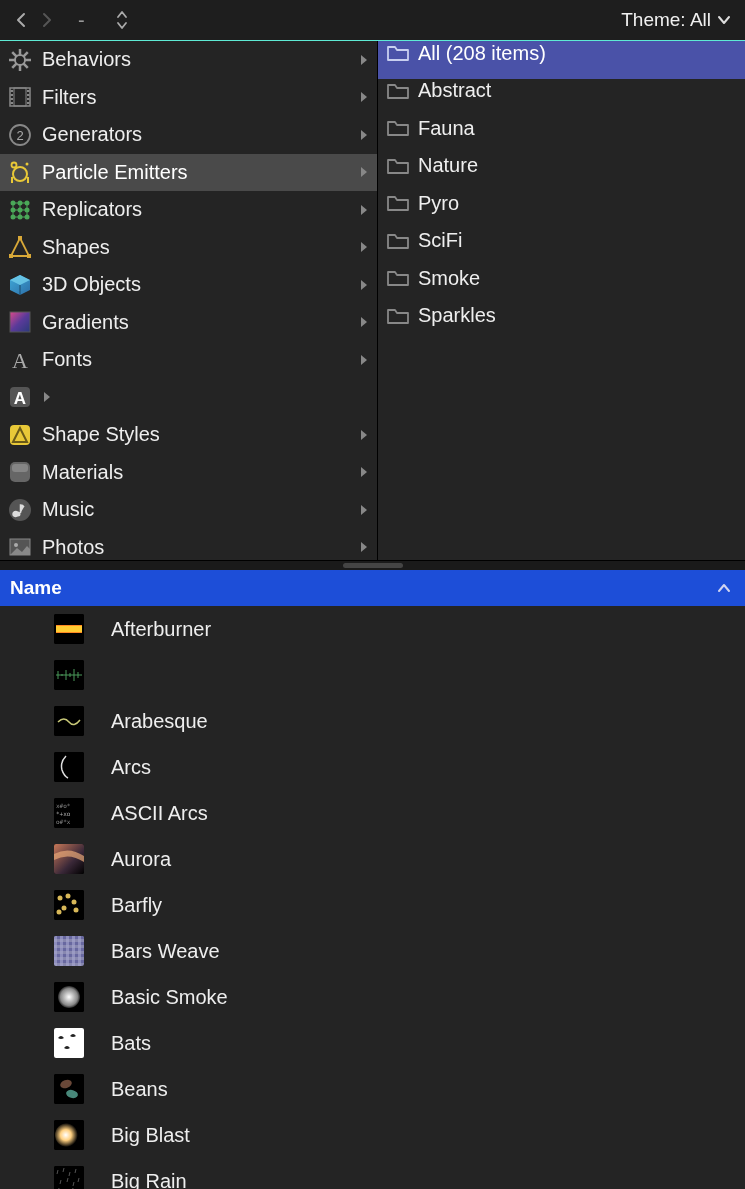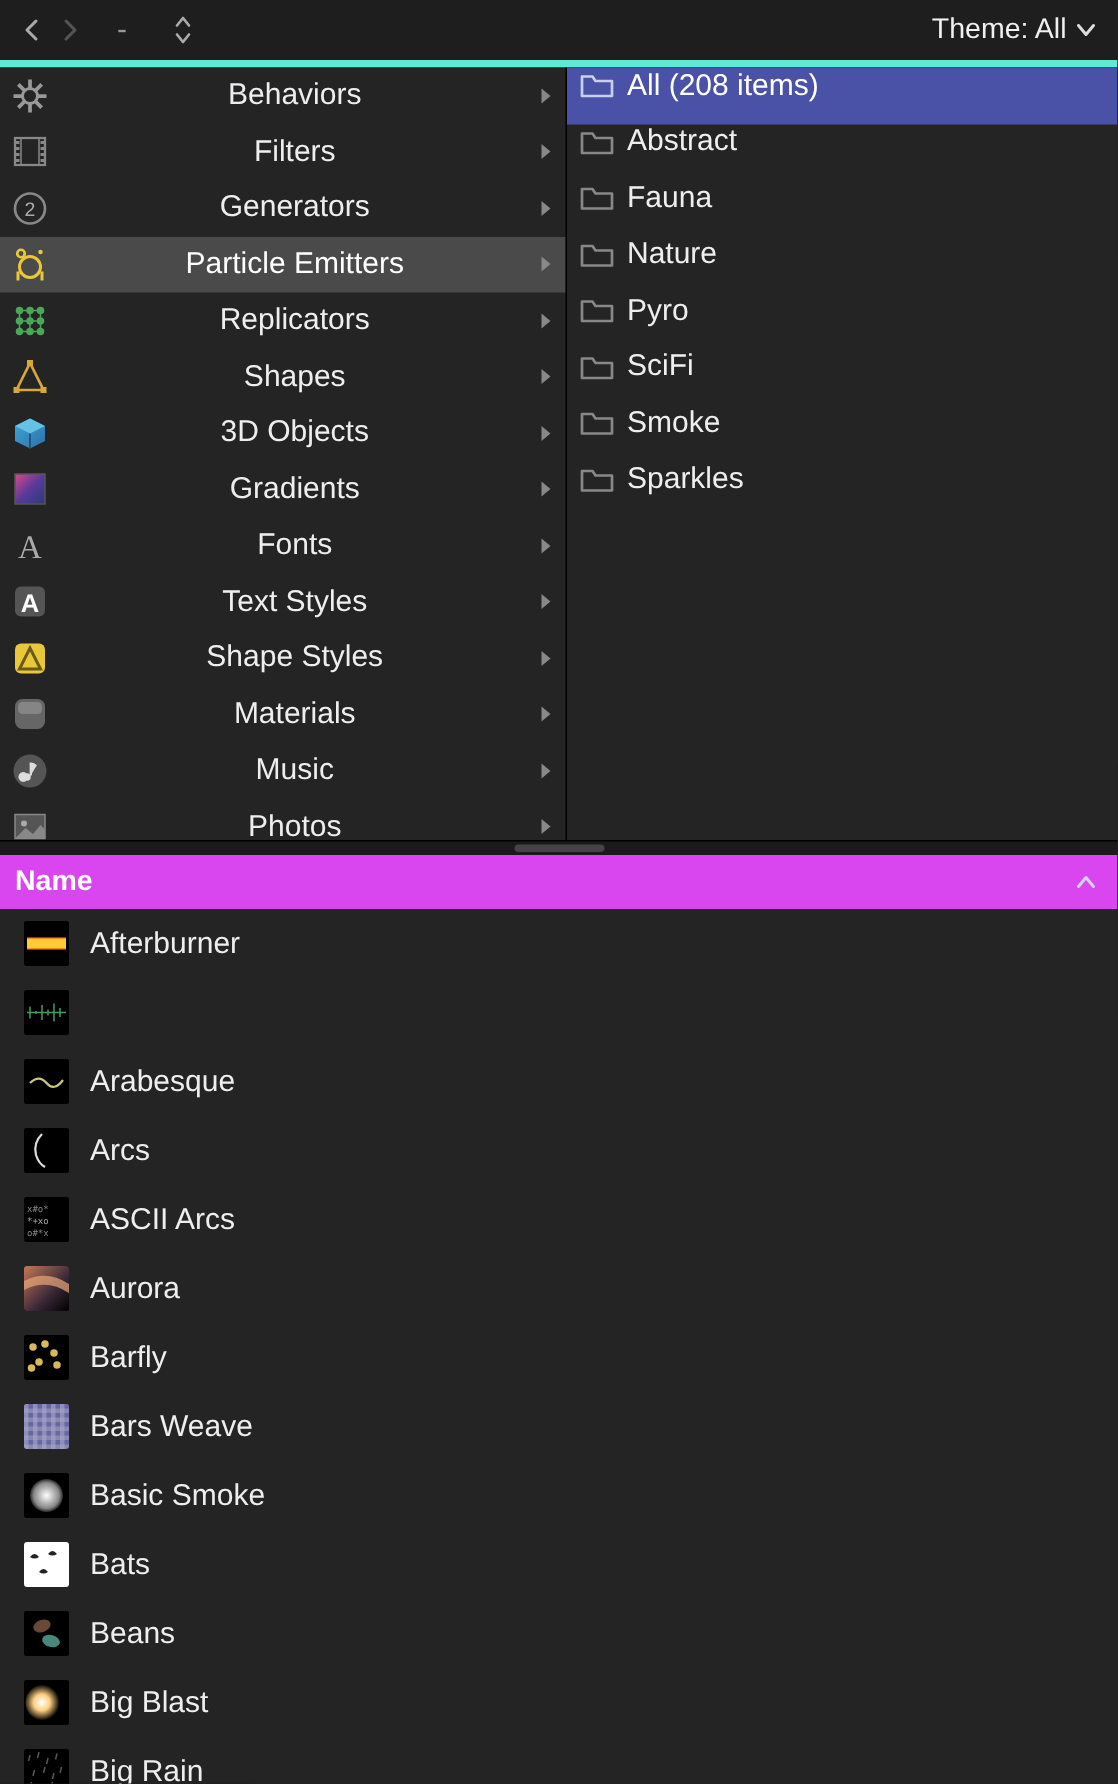--- a/index.html
+++ b/index.html
@@ -46,22 +46,21 @@
     align-items: center;
     gap: 6px;
     color: #f0f0f0;
     cursor: pointer;
     font-size: 19px;
     padding-right: 6px;
   }
   .split {
     display: flex;
     height: 520px;
-    border-top: 5px solid #5eead4;
-    text-align: center;
+    border-top: 1px solid #5eead4;
   }
   .col-left {
     width: 378px;
     background: #242424;
     overflow: hidden;
     border-right: 1px solid #000;
   }
   .col-right {
     flex: 1;
     background: #242424;
@@ -120,43 +119,43 @@
     display:flex;
     align-items:center;
     justify-content:center;
     border-top:1px solid #000;
   }
   .grab .handle{
     width:60px;height:5px;background:#444;border-radius:3px;
   }
   .name-header {
     height: 36px;
-    background: #d946ef;
+    background: #1d4ed8;
     display: flex;
     align-items: center;
     padding: 0 14px 0 10px;
     color: #fff;
     font-weight: 600;
     font-size: 19px;
     cursor: pointer;
   }
   .name-header .spacer { flex: 1; }
   .name-header .sort {
     font-size: 14px;
     color: #d0d4f0;
   }
   .item-list {
     background: #242424;
   }
   .item-row {
     height: 46px;
     display: flex;
     align-items: center;
-    padding-left: 16px;
-    gap: 14px;
+    padding-left: 54px;
+    gap: 27px;
     cursor: pointer;
     color: #eee;
     font-size: 20px;
   }
   .item-row .thumb {
     width: 30px;
     height: 30px;
     background: #000;
     border-radius: 2px;
     display:flex;
@@ -360,21 +359,20 @@
           </svg>
         </span>
       </div>
       <div class="cat-row">
     <span class="icon">
           <svg width="26" height="26" viewBox="0 0 26 26">
             <rect x="3" y="3" width="20" height="20" rx="4" fill="#555"></rect>
             <text x="13" y="20" font-size="17" fill="#fff" text-anchor="middle" font-family="Arial" font-weight="bold">A</text>
           </svg>
         </span>
-    <span class="label">Text Styles</span>
     <span class="arrow">
           <svg width="10" height="12" viewBox="0 0 10 12">
             <path d="M2 1 L8 6 L2 11 Z" fill="#888"></path>
           </svg>
         </span>
       </div>
       <div class="cat-row">
     <span class="icon">
           <svg width="26" height="26" viewBox="0 0 26 26">
             <rect x="3" y="3" width="20" height="20" rx="4" fill="#e8c838"></rect>

